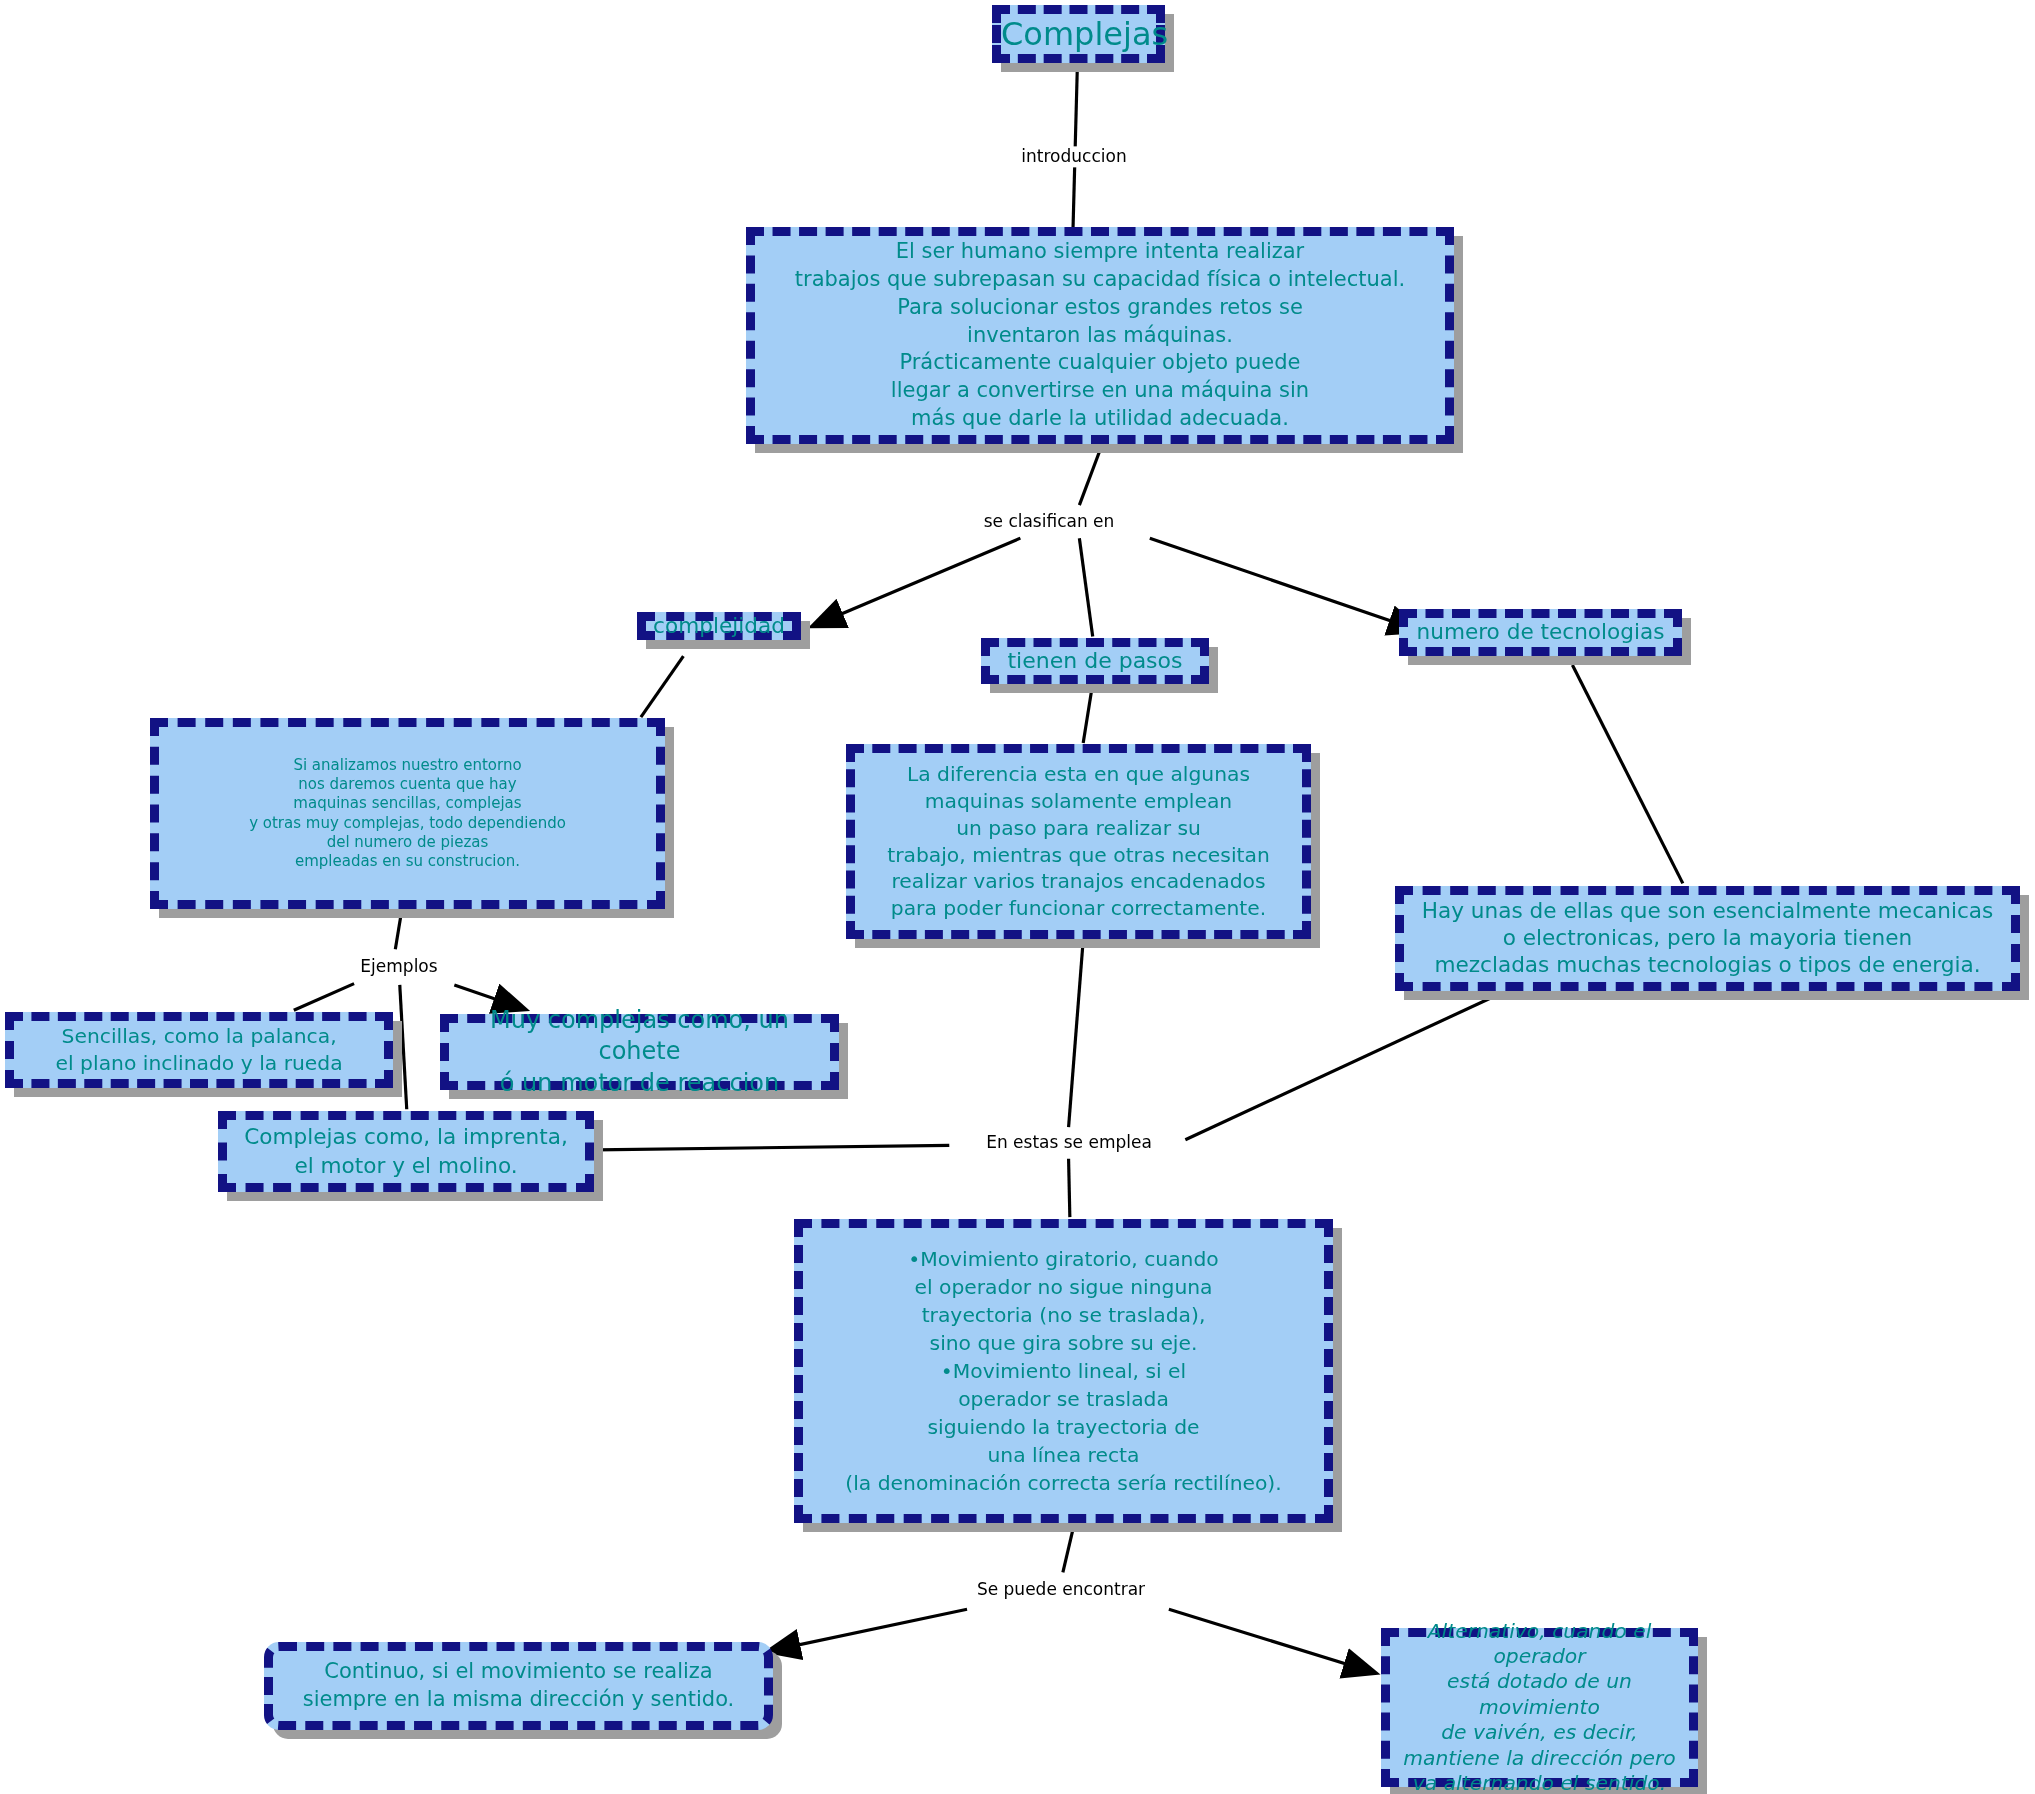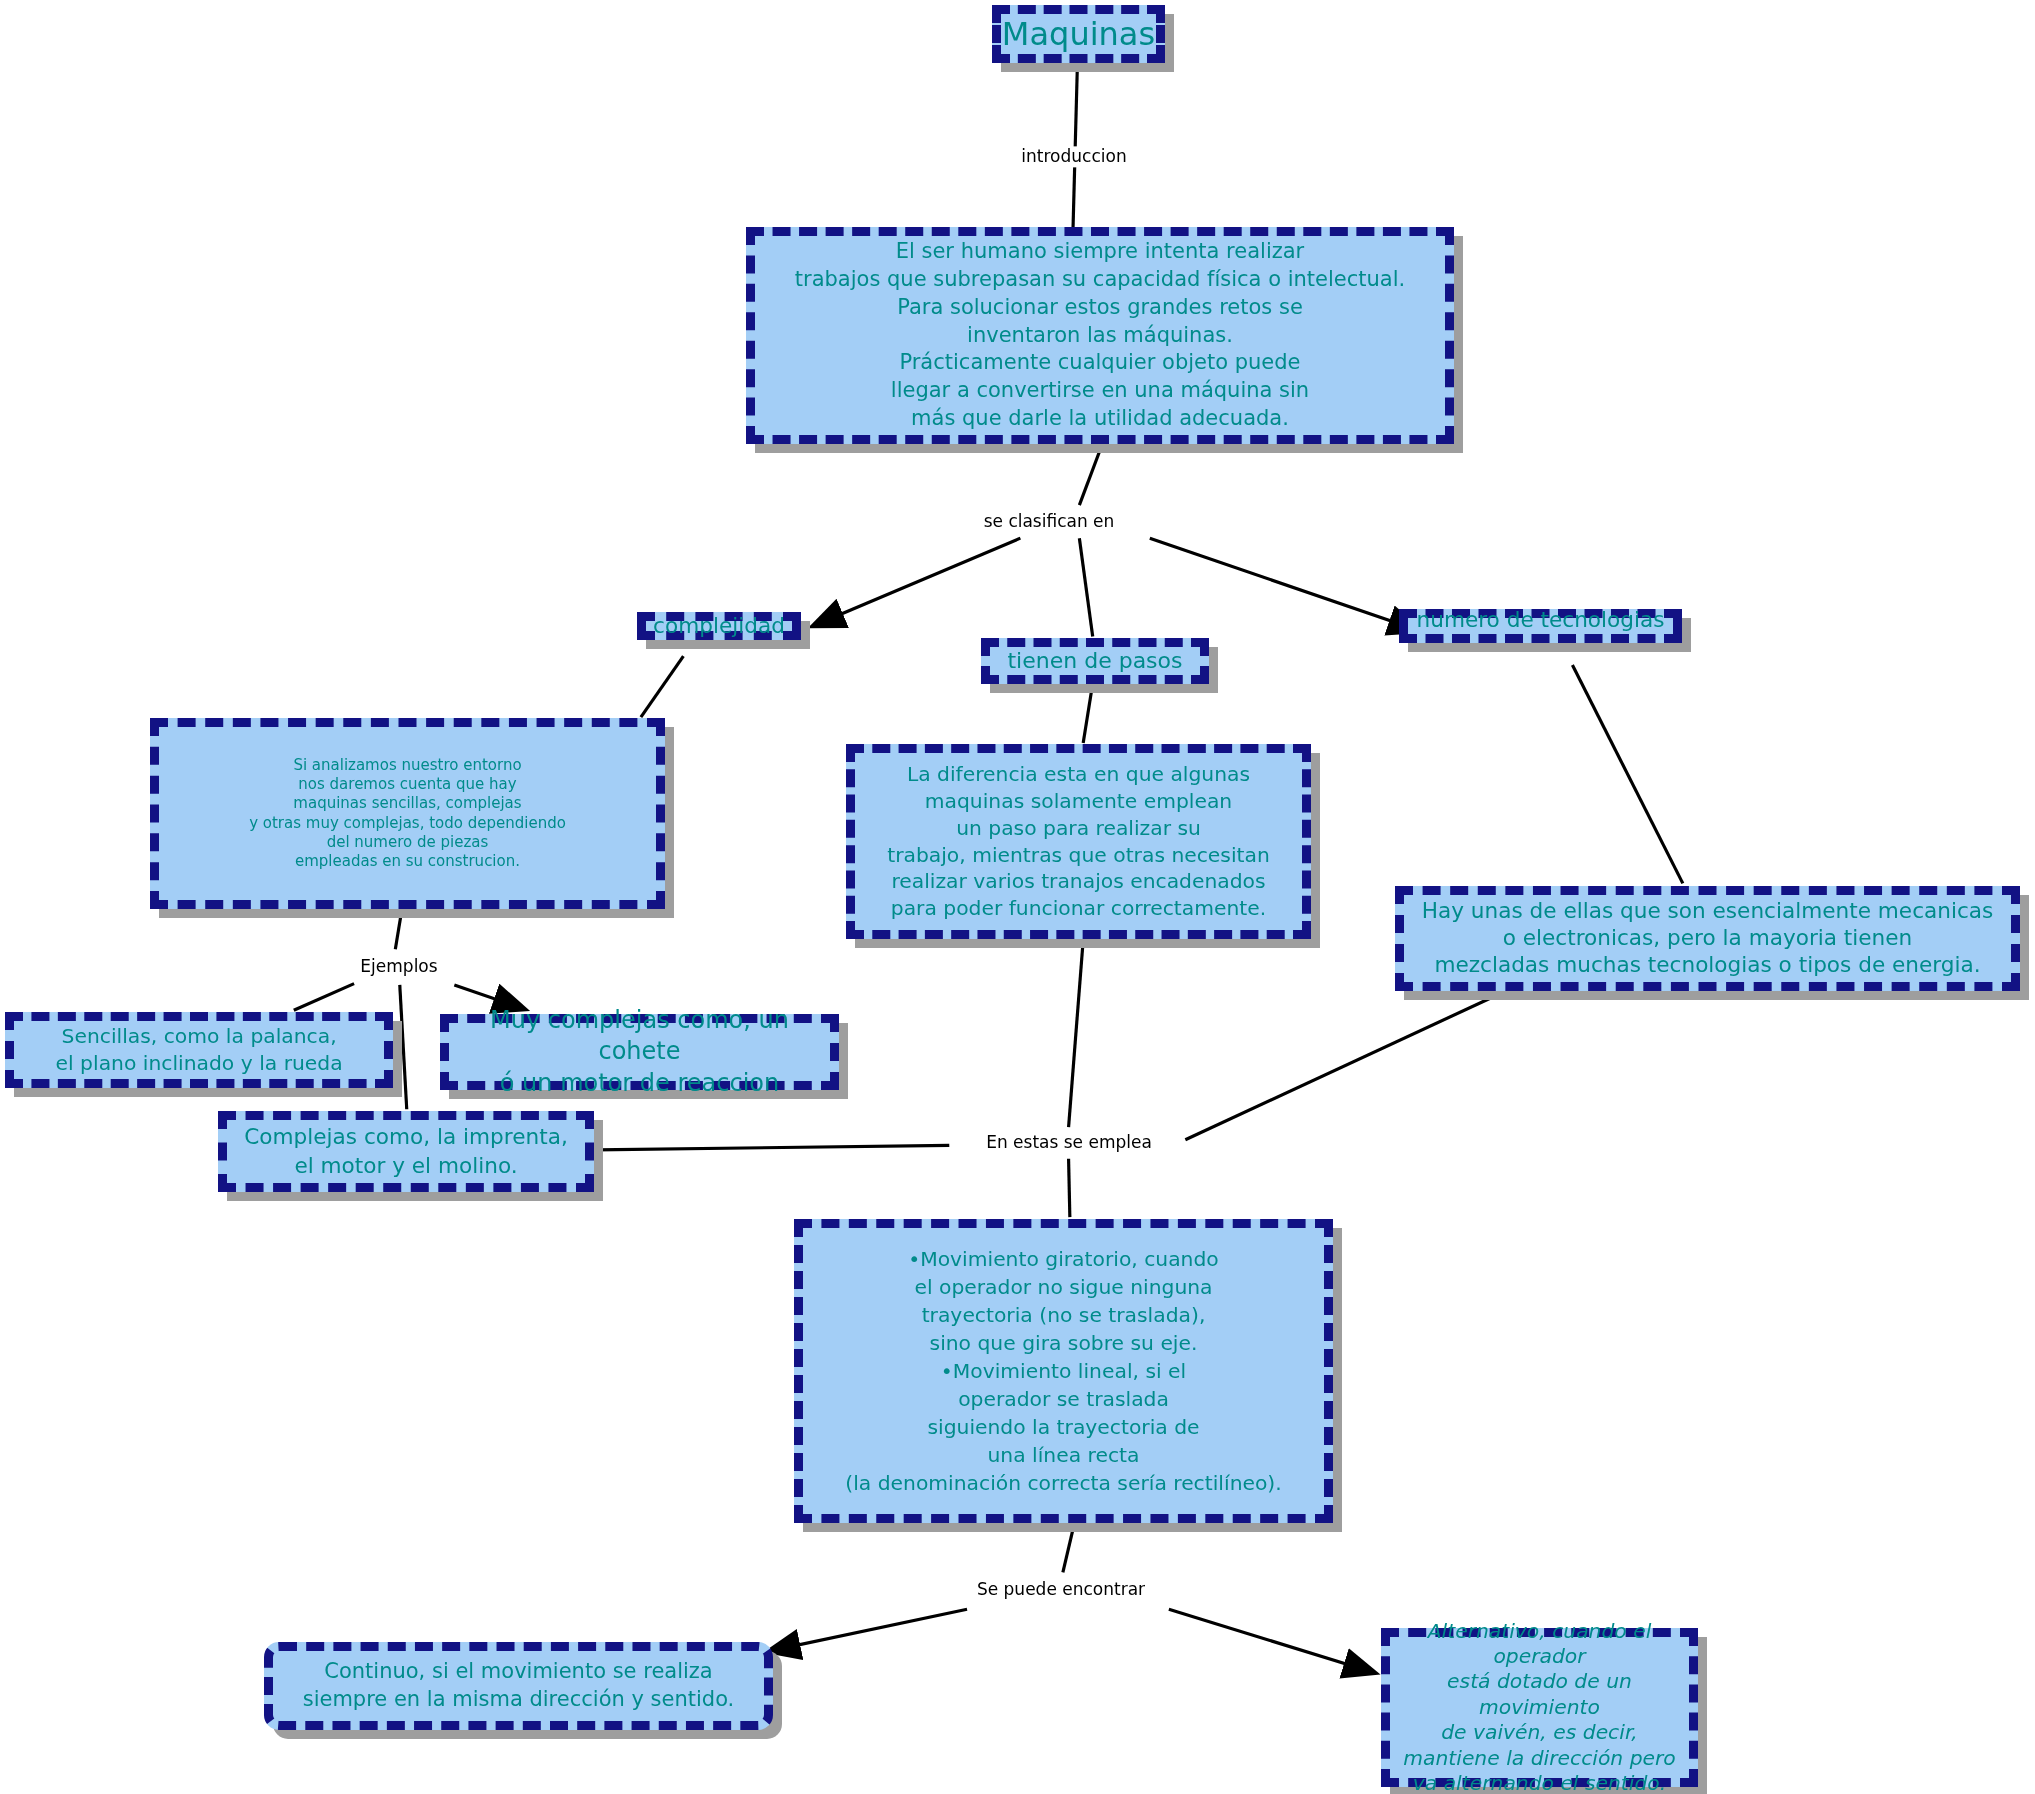--- a/index.html
+++ b/index.html
@@ -55,42 +55,42 @@
     <line class="connector" x1="939" y1="1812" x2="1496" y2="1805"></line>
     <line class="connector" x1="1707" y1="1482" x2="1684" y2="1776"></line>
     <line class="connector" x1="2368" y1="1564" x2="1868" y2="1796"></line>
     <line class="connector" x1="1684" y1="1826" x2="1686" y2="1918"></line>
     <line class="connector" x1="1693" y1="2401" x2="1675" y2="2478"></line>
     <line class="connector" x1="1524" y1="2536" x2="1212" y2="2602" marker-end="url(#arrow)"></line>
     <line class="connector" x1="1842" y1="2536" x2="2166" y2="2636" marker-end="url(#arrow)"></line>
   </svg>
 
   <div class="node" style="left:992px;top:5.1px;width:173px;height:58px;">
-    <span class="node-text title-text">Maquinas</span>
+    <span class="node-text title-text">Complejas</span>
   </div>
 
   <div class="node" style="left:746px;top:227px;width:708px;height:217px;font-size:21px;">
     <span class="node-text">El ser humano siempre intenta realizar
 trabajos que subrepasan su capacidad física o intelectual.
 Para solucionar estos grandes retos se
 inventaron las máquinas.
 Prácticamente cualquier objeto puede
 llegar a convertirse en una máquina sin
 más que darle la utilidad adecuada.</span>
   </div>
 
   <div class="node" style="left:637px;top:612px;width:164px;height:28px;font-size:21.6px;">
     <span class="node-text">complejidad</span>
   </div>
 
   <div class="node" style="left:981px;top:638px;width:228px;height:46px;font-size:22px;">
     <span class="node-text">tienen de pasos</span>
   </div>
 
-  <div class="node" style="left:1399px;top:609px;width:283px;height:34px;font-size:21.6px;align-items:flex-end;">
+  <div class="node" style="left:1399px;top:609px;width:283px;height:47px;font-size:21.6px;">
     <span class="node-text">numero de tecnologias</span>
   </div>
 
   <div class="node" style="left:150px;top:718px;width:515px;height:191px;font-size:15px;">
     <span class="node-text" style="line-height:1.28;">Si analizamos nuestro entorno
 nos daremos cuenta que hay
 maquinas sencillas, complejas
 y otras muy complejas, todo dependiendo
 del numero de piezas
 empleadas en su construcion.</span>

